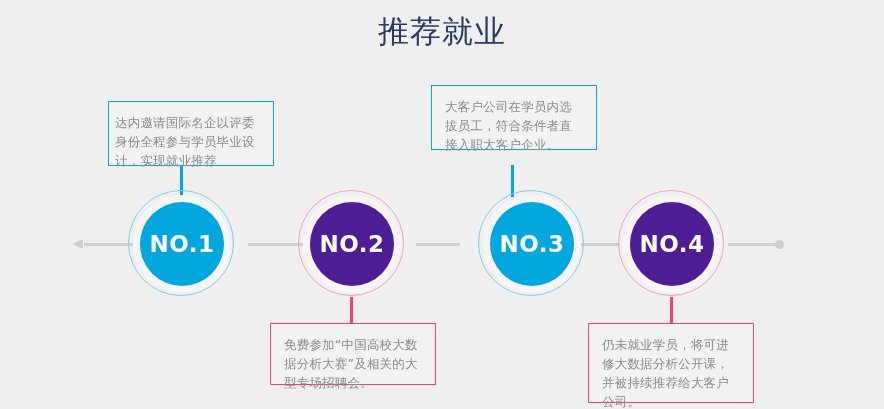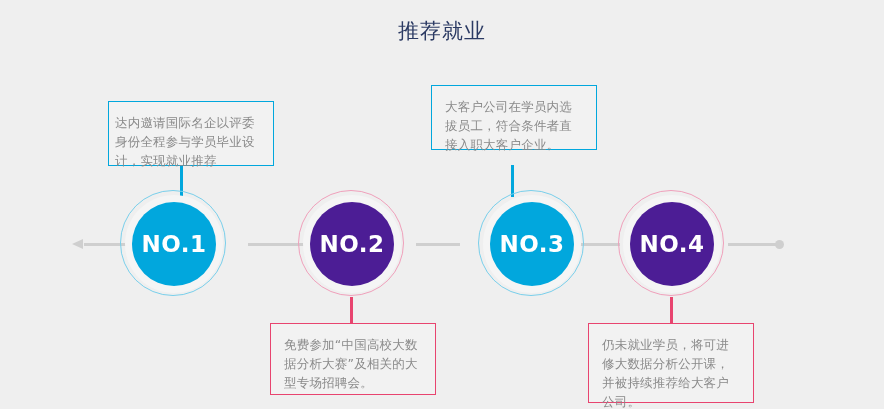--- a/index.html
+++ b/index.html
@@ -20,21 +20,21 @@
     height: 409px;
   }
 
   
   .page-title {
     position: absolute;
     top: 12px;
     left: 0;
     width: 884px;
     text-align: center;
-    font-size: 21px;
+    font-size: 31px;
     line-height: 38px;
     color: #2b3a63;
     letter-spacing: 1px;
     font-family: "DejaVu Sans", "Liberation Sans", sans-serif;
   }
 
   
   .timeline-track {
     position: absolute;
     top: 243px;
@@ -167,33 +167,33 @@
 
   <div class="stem" style="left:180px; top:165px; height:32px;"></div>
   <div class="stem pink-stem" style="left:350px; top:297px; height:27px;"></div>
   <div class="stem" style="left:511px; top:165px; height:32px;"></div>
   <div class="stem pink-stem" style="left:670px; top:297px; height:27px;"></div>
 
   <div class="callout" style="left:108px; top:101px;padding-left:6px;">
     <div class="callout-text">达内邀请国际名企以评委身份全程参与学员毕业设计，实现就业推荐</div>
   </div>
 
-  <div class="callout pink-box" style="left:270px; top:323px; height:72px;">
+  <div class="callout pink-box" style="left:270px; top:323px; height:62px;">
     <div class="callout-text">免费参加“中国高校大数据分析大赛”及相关的大型专场招聘会。</div>
   </div>
 
   <div class="callout" style="left:431px; top:85px;">
     <div class="callout-text">大客户公司在学员内选拔员工，符合条件者直接入职大客户企业。</div>
   </div>
 
   <div class="callout pink-box" style="left:588px; top:323px; height:80px;">
     <div class="callout-text">仍未就业学员，将可进修大数据分析公开课，并被持续推荐给大客户公司。</div>
   </div>
 
-  <div class="node cyan" style="left:120px;">
+  <div class="node cyan" style="left:128px;">
     <div class="ring-outer"></div>
     <div class="ring-gap"></div>
     <div class="disc">
       <span class="disc-label">NO.1</span>
     </div>
   </div>
 
   <div class="node pink" style="left:298px;">
     <div class="ring-outer"></div>
     <div class="ring-gap"></div>

